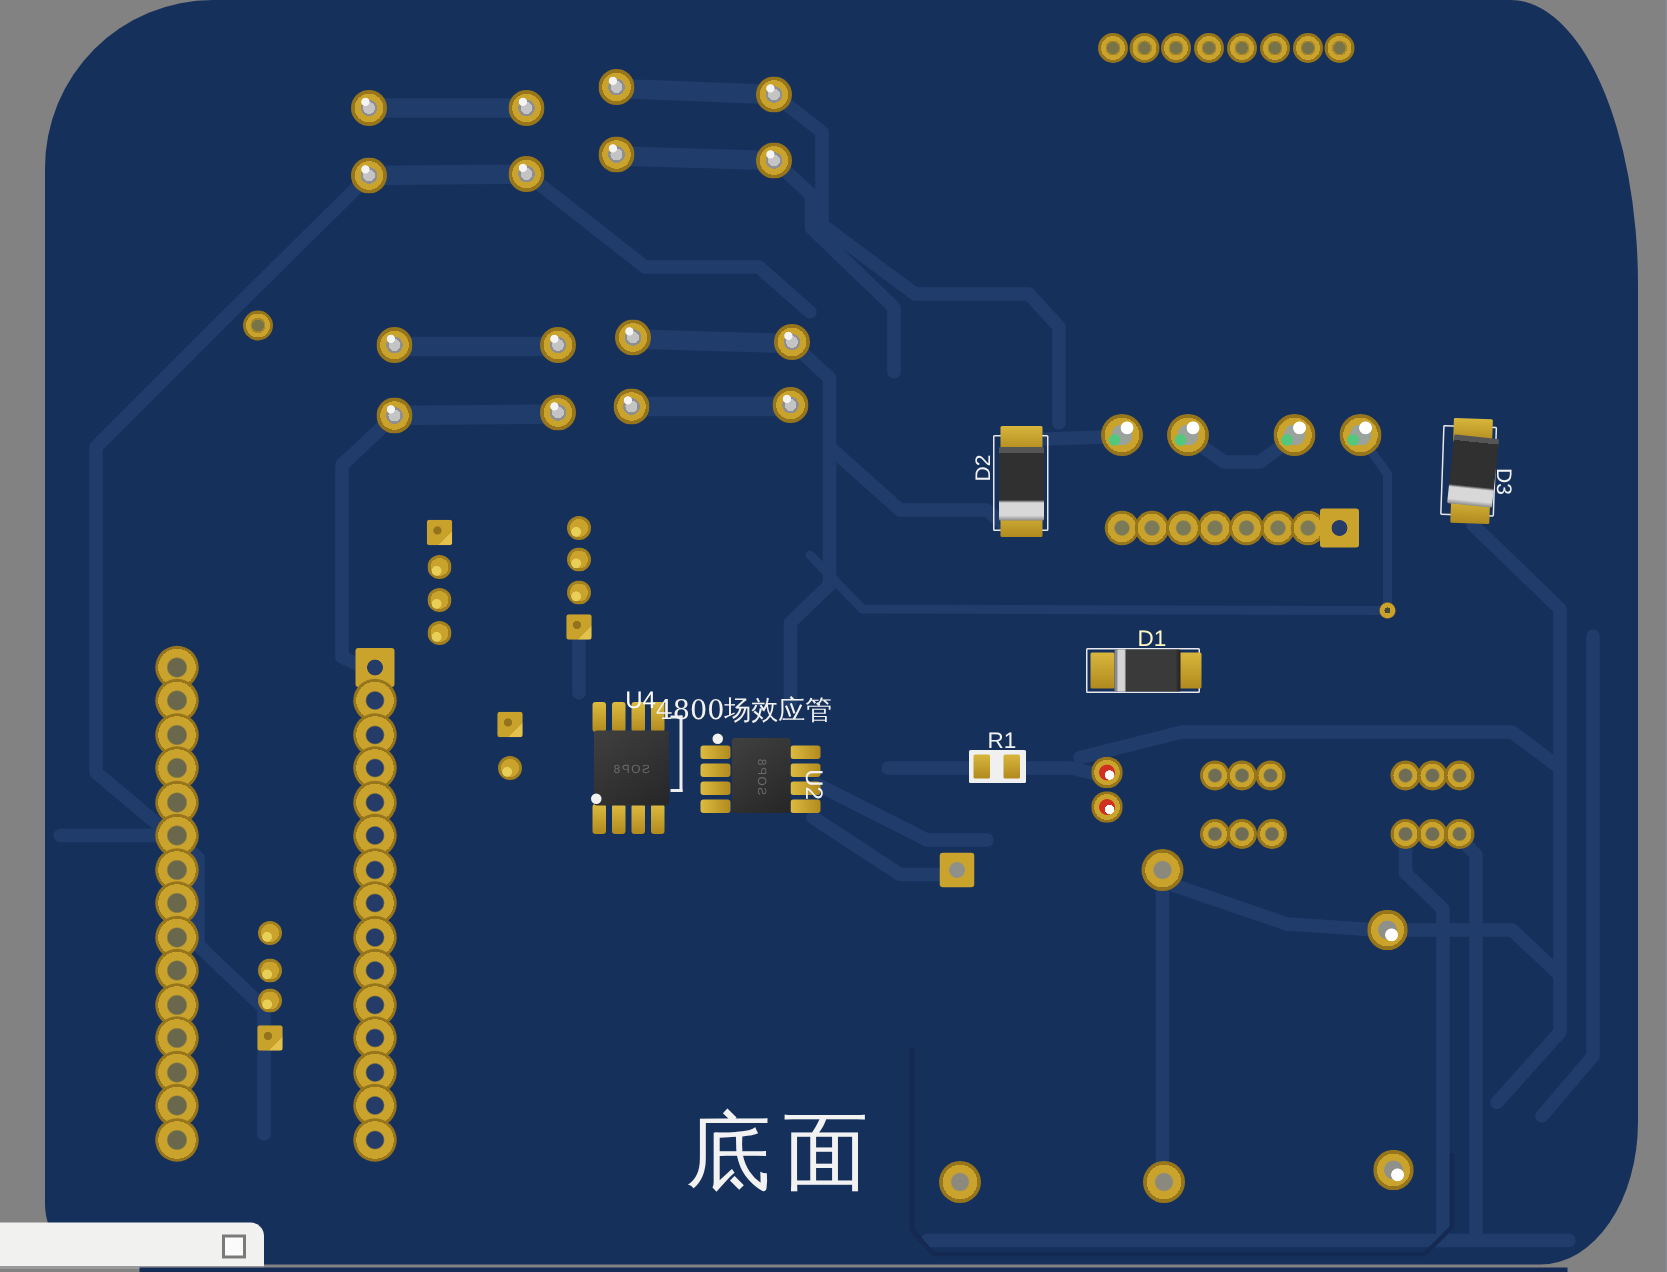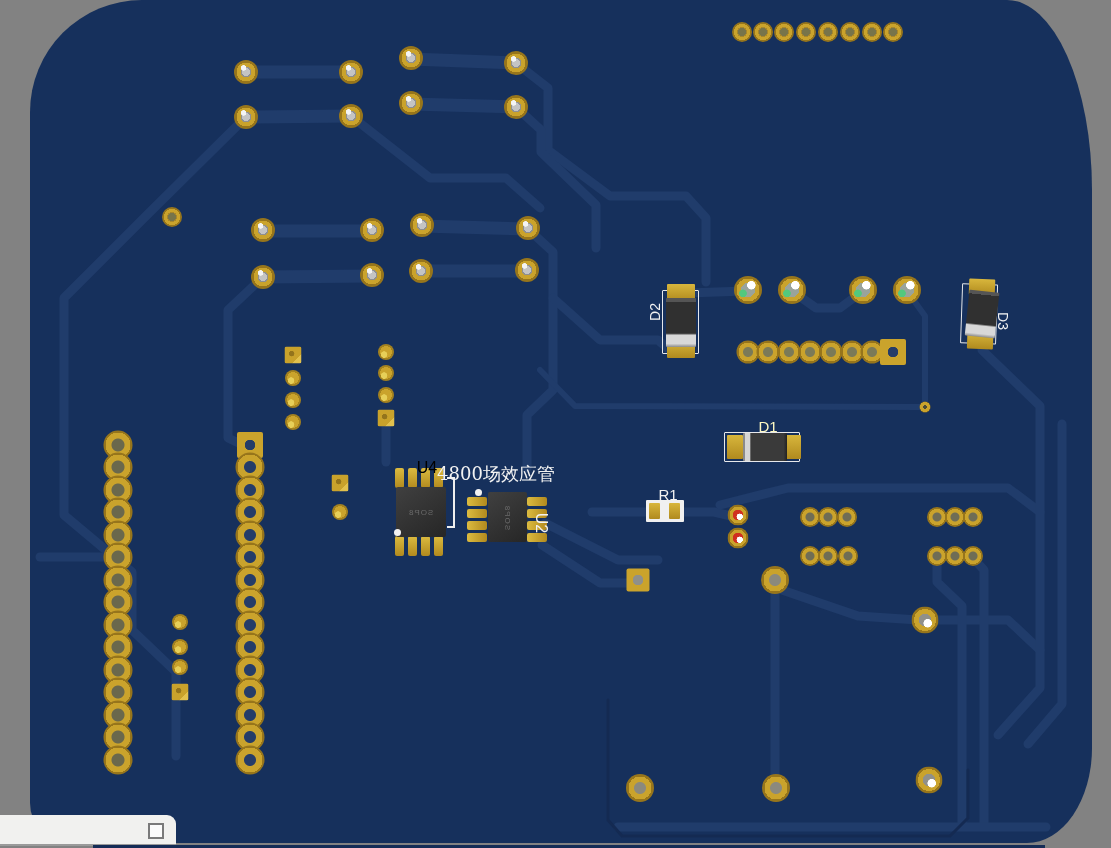--- a/index.html
+++ b/index.html
@@ -283,26 +283,27 @@
     </div>
 
     <div class="cmp" style="left:646px;top:500px;width:38px;height:22px">
       <div class="res-body" style="left:0;top:0;width:38px;height:22px"></div>
       <div class="gold-pad" style="left:3px;top:3px;width:11px;height:16px"></div>
       <div class="gold-pad" style="left:23px;top:3px;width:11px;height:16px"></div>
     </div>
   </div>
 
   <div id="label-layer">
-      <div class="silk-label" style="left: 427px; top: 468px; font-size: 16px; color: #000000; transform: translate(-50%, -50%) rotate(0deg);">U4</div>
+      <div class="silk-label" style="left: 427px; top: 468px; font-size: 16px; color: #ffffff; transform: translate(-50%, -50%) rotate(0deg);">U4</div>
       <div class="silk-label serif" style="left: 496px; top: 474px; font-size: 18px; color: rgb(242, 242, 242); transform: translate(-50%, -50%) rotate(0deg);">4800场效应管</div>
       <div class="silk-label" style="left: 541px; top: 523px; font-size: 16px; color: rgb(242, 242, 242); transform: translate(-50%, -50%) rotate(90deg);">U2</div>
       <div class="silk-label" style="left: 655px; top: 312px; font-size: 14px; color: rgb(242, 242, 242); transform: translate(-50%, -50%) rotate(-90deg);">D2</div>
       <div class="silk-label" style="left: 1003px; top: 321px; font-size: 14px; color: rgb(242, 242, 242); transform: translate(-50%, -50%) rotate(90deg);">D3</div>
       <div class="silk-label" style="left: 768px; top: 426px; font-size: 15px; color: #fef9c3; transform: translate(-50%, -50%) rotate(0deg);">D1</div>
       <div class="silk-label" style="left: 668px; top: 494px; font-size: 15px; color: rgb(242, 242, 242); transform: translate(-50%, -50%) rotate(0deg);">R1</div>
+      <div class="silk-label serif" style="left: 522px; top: 769px; font-size: 57px; color: rgb(242, 242, 242); letter-spacing: 8px; transform: translate(-50%, -50%) rotate(0deg);">底面</div>
     </div>
 
   <div class="panel">
     <div class="panel-icon"></div>
   </div>
   <div class="edge-strip"></div>
 </div>
 
 </body></html>

